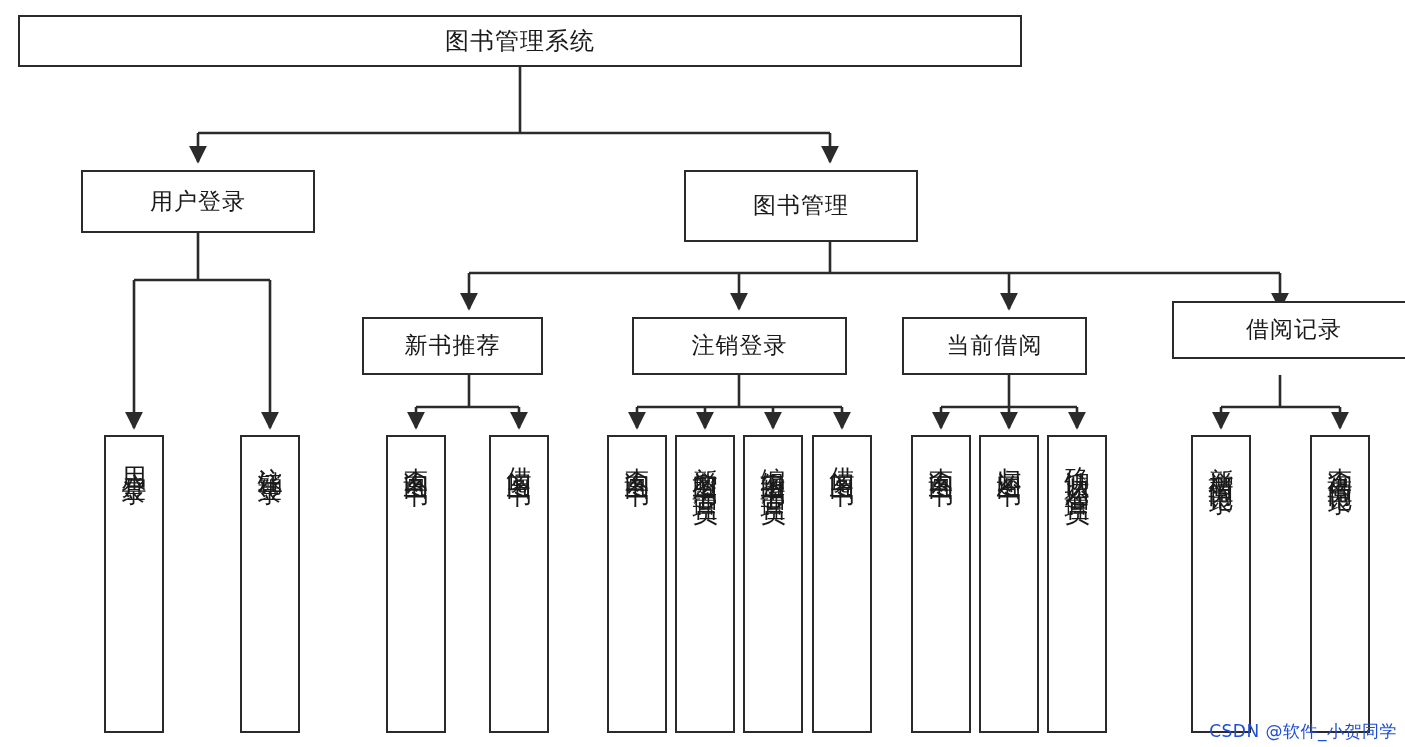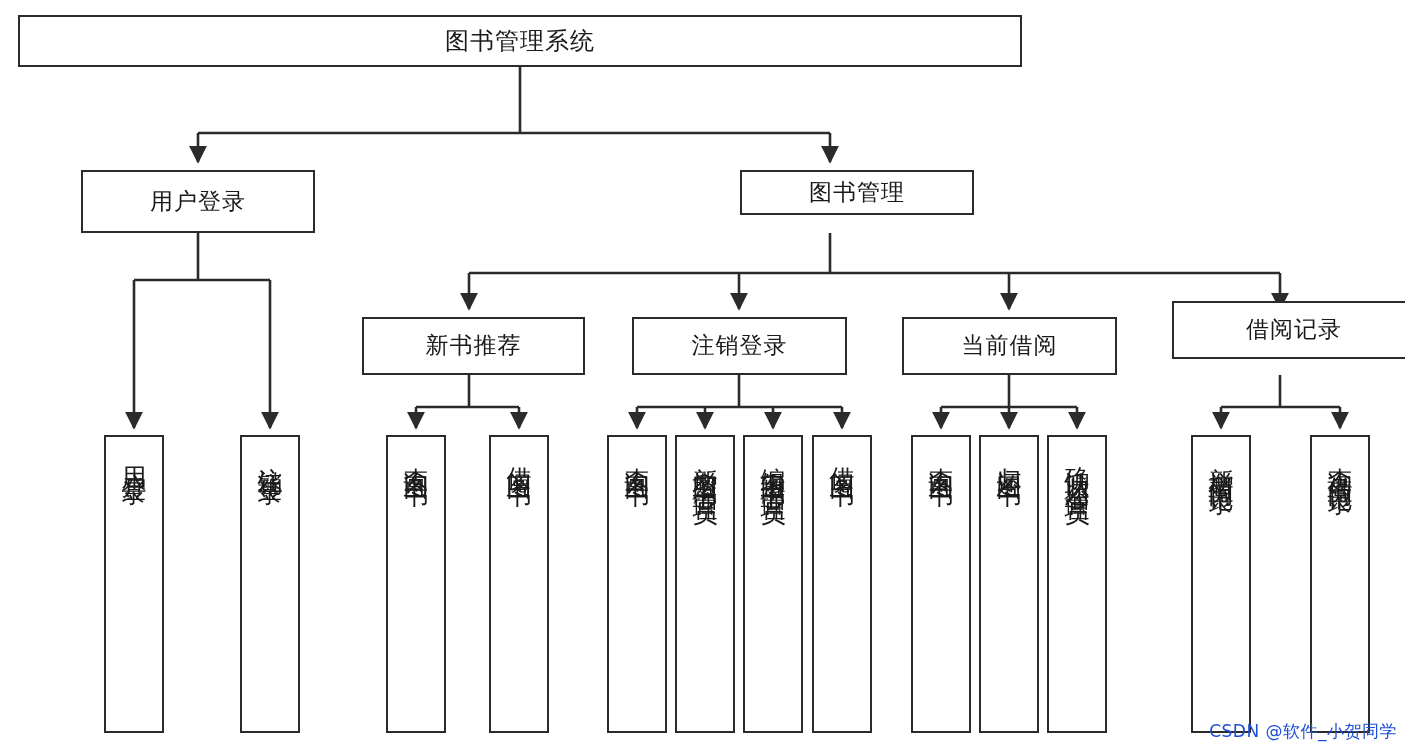--- a/index.html
+++ b/index.html
@@ -133,33 +133,33 @@
   </svg>
 
   <div class="node horiz root" style="left:18px; top:15px; width:1004px; height:52px;">
     <span class="node-label">图书管理系统</span>
   </div>
 
   <div class="node horiz" style="left:81px; top:170px; width:234px; height:63px;">
     <span class="node-label">用户登录</span>
   </div>
 
-  <div class="node horiz" style="left:740px; top:170px; width:234px; height:45px;">
+  <div class="node horiz" style="left:684px; top:170px; width:234px; height:72px;">
     <span class="node-label">图书管理</span>
   </div>
 
-  <div class="node horiz" style="left:362px; top:317px; width:223px; height:58px;">
+  <div class="node horiz" style="left:362px; top:317px; width:181px; height:58px;">
     <span class="node-label">新书推荐</span>
   </div>
 
   <div class="node horiz" style="left:632px; top:317px; width:215px; height:58px;">
     <span class="node-label">注销登录</span>
   </div>
 
-  <div class="node horiz" style="left:902px; top:317px; width:215px; height:58px;">
+  <div class="node horiz" style="left:902px; top:317px; width:185px; height:58px;">
     <span class="node-label">当前借阅</span>
   </div>
 
   <div class="node horiz" style="left:1172px; top:301px; width:244px; height:58px;">
     <span class="node-label">借阅记录</span>
   </div>
 
   <div class="node vert" style="left:104px; top:435px; width:60px; height:298px;">
     <span class="node-label">用户登录</span>
   </div>

